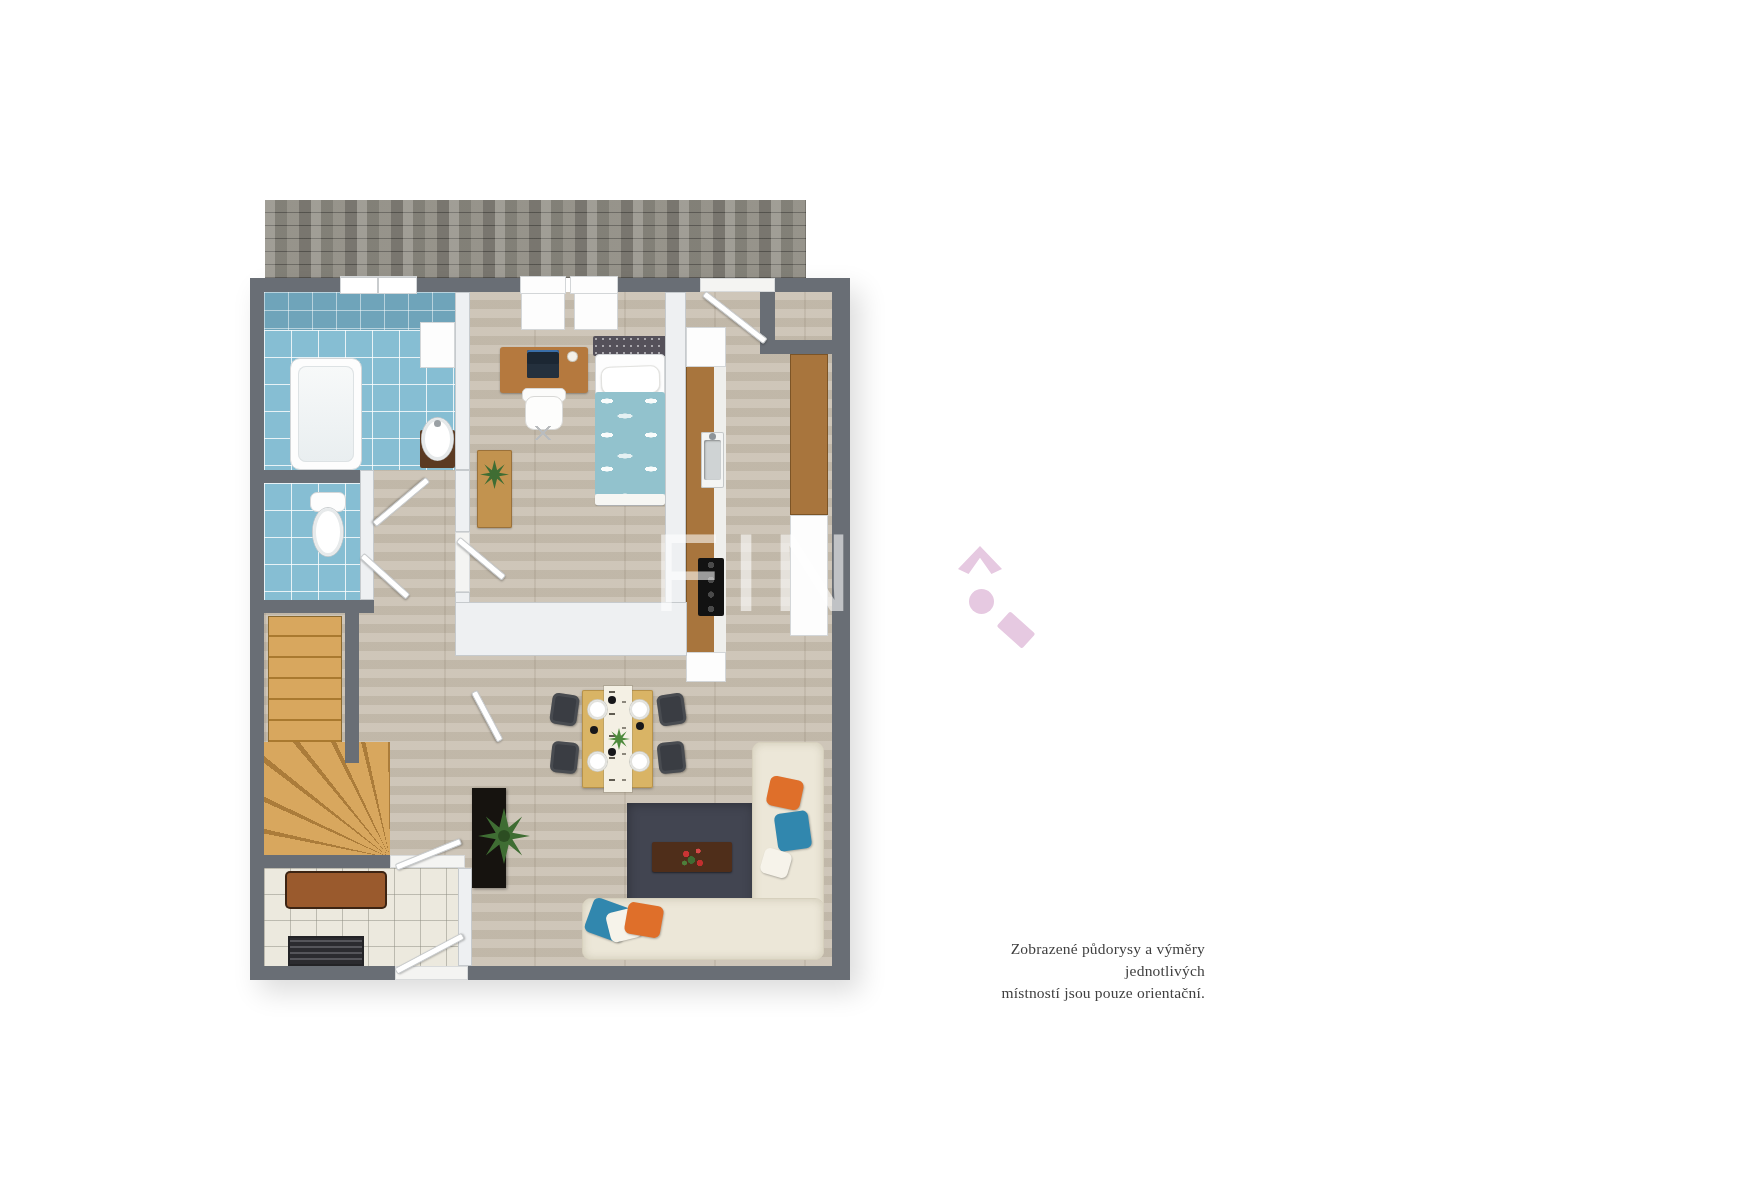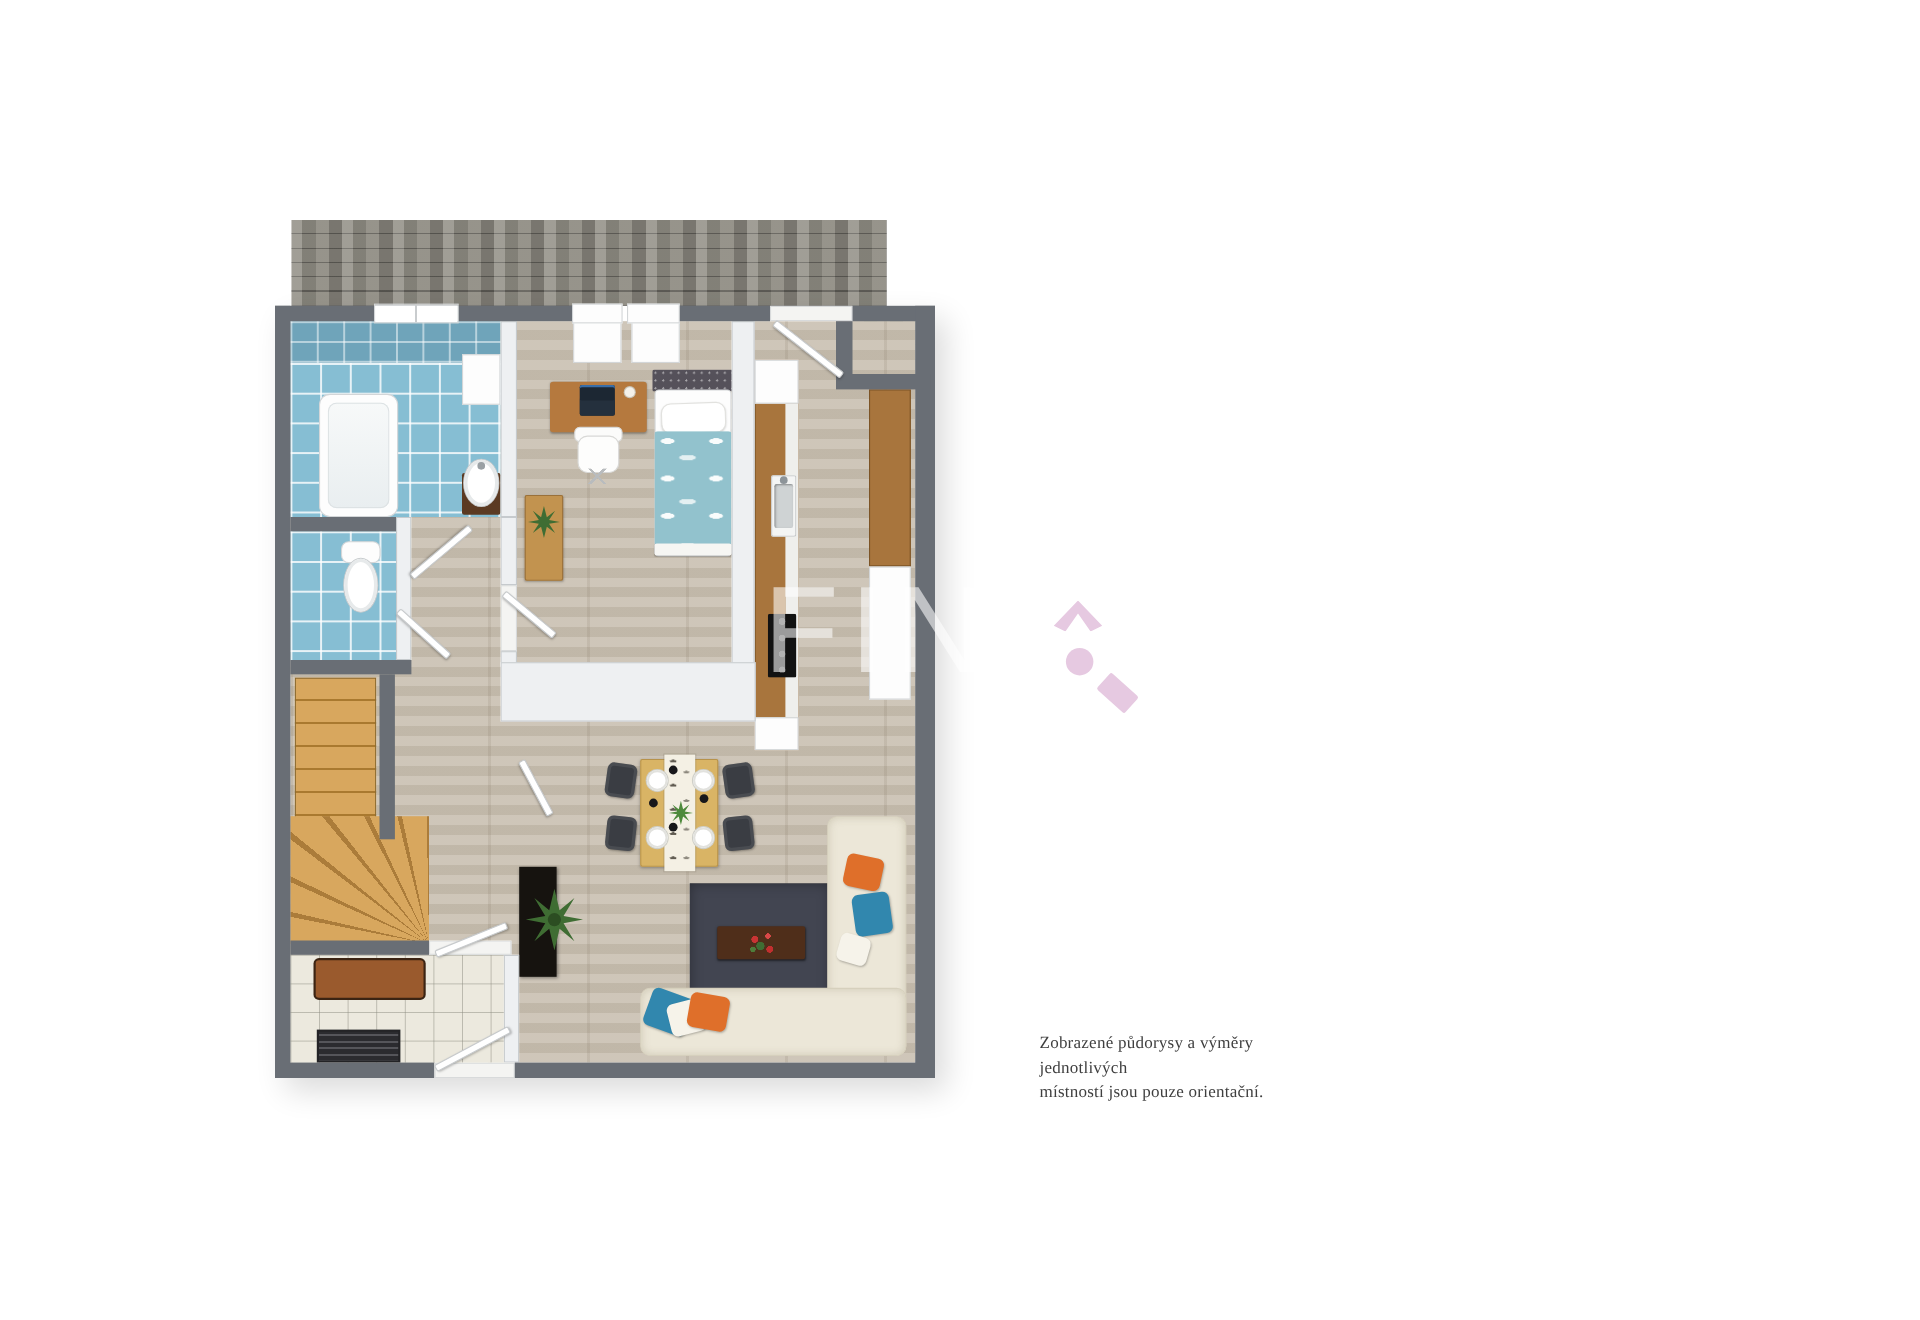--- a/index.html
+++ b/index.html
@@ -217,25 +217,25 @@
   <div class="w" style="left:760px;top:340px;width:86px;height:14px;"></div>
 
   <div class="leaf" style="left:704px;top:290px;width:78px;transform:rotate(38deg);"></div>
   <div class="leaf" style="left:428px;top:476px;width:70px;transform:rotate(140deg);"></div>
   <div class="leaf" style="left:362px;top:552px;width:62px;transform:rotate(42deg);"></div>
   <div class="leaf" style="left:458px;top:536px;width:60px;transform:rotate(40deg);"></div>
   <div class="leaf" style="left:474px;top:688px;width:56px;transform:rotate(62deg);"></div>
   <div class="leaf" style="left:396px;top:864px;width:70px;transform:rotate(-22deg);"></div>
   <div class="leaf" style="left:396px;top:968px;width:76px;transform:rotate(-28deg);"></div>
 
-  <div class="watermark" style="left:694px;top:508px;font-size:112px;">FIN</div>
+  <div class="watermark" style="left:652px;top:508px;font-size:112px;">FIN</div>
   <div>
     <div class="logo-chevron" style="left:958px;top:546px;width:44px;height:28px;"></div>
     <div class="logo-dot" style="left:969px;top:589px;width:25px;height:25px;"></div>
     <div class="logo-handle" style="left:999px;top:620px;width:34px;height:20px;"></div>
   </div>
 
-  <div class="disclaimer" style="left:945px;top:938px;width:260px;">
+  <div class="disclaimer" style="left:945px;top:938px;width:260px;text-align:right;">
     <div>Zobrazené půdorysy a výměry jednotlivých</div>
     <div>místností jsou pouze orientační.</div>
   </div>
 
 </div>
 
 </body></html>

